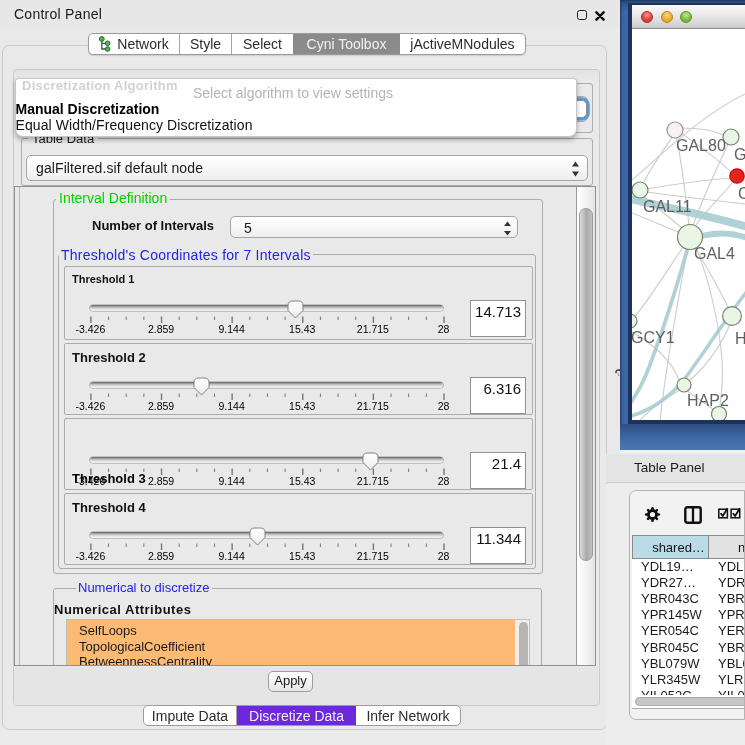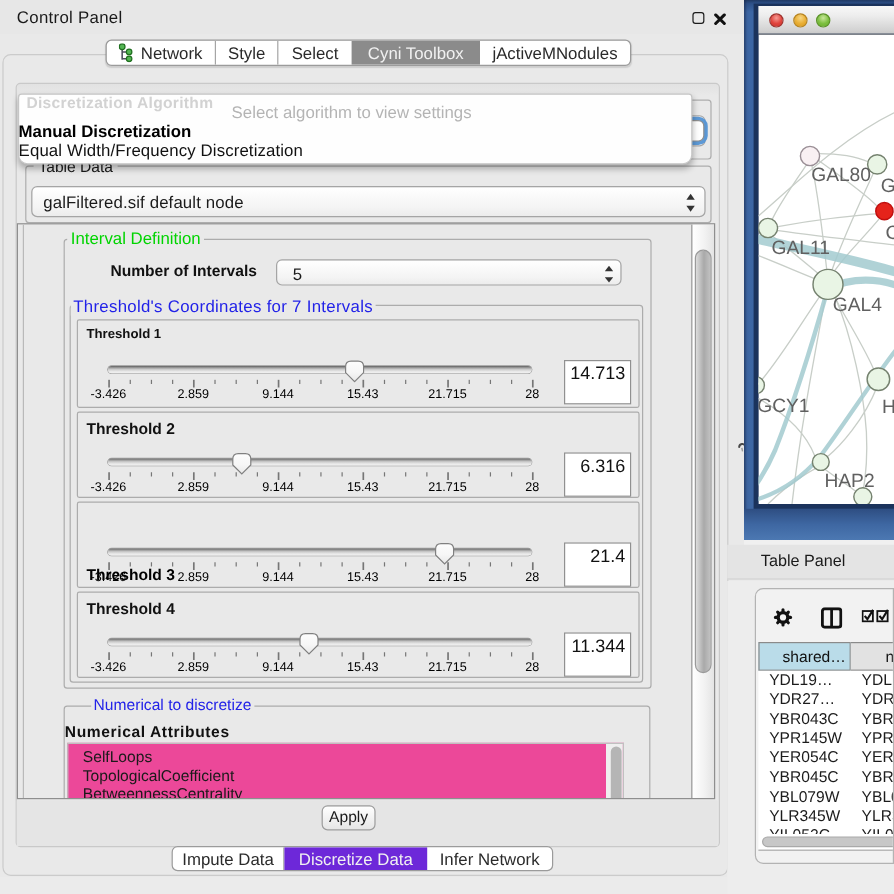--- a/index.html
+++ b/index.html
@@ -244,21 +244,21 @@
           <stop offset="1" stop-color="#E8E8E8"></stop>
         </linearGradient>
       </defs>
     </svg>
     <div style="position:absolute;left:455px;top:340px;width:56px;height:37px;border:1px solid #909090;background:#fff;">
       <div style="position:absolute;right:4px;top:2px;font-size:15px;color:#111;">11.344</div>
     </div>
     <div style="position:absolute;left:37.5px;top:401px;width:489.5px;height:120px;border:1px solid #ACACAC;border-radius:3px;"></div>
     <div style="position:absolute;left:61px;top:392.5px;background:#E9E9E9;padding:0 2px;font-size:13px;color:#2222E8;">Numerical to discretize</div>
     <div style="position:absolute;left:39px;top:415px;font-size:13px;font-weight:bold;letter-spacing:0.5px;color:#111;">Numerical Attributes</div>
-    <div style="position:absolute;left:41px;top:432px;width:464px;height:60px;background:#ec4899;border:1px solid #C0C0C0;overflow:hidden;">
+    <div style="position:absolute;left:51px;top:432px;width:464px;height:60px;background:#fdba74;border:1px solid #C0C0C0;overflow:hidden;">
       <div style="position:absolute;left:12px;top:3px;font-size:13px;color:#1a1a1a;">SelfLoops</div>
       <div style="position:absolute;left:12px;top:18.5px;font-size:13px;color:#1a1a1a;">TopologicalCoefficient</div>
       <div style="position:absolute;left:12px;top:34px;font-size:13px;color:#1a1a1a;text-decoration:underline;">BetweennessCentrality</div>
       <div style="position:absolute;left:448px;top:0;width:15px;height:60px;background:#EFEFEF;"></div>
       <div style="position:absolute;left:451.5px;top:2px;width:9px;height:58px;background:#B5B5B5;border-radius:4.5px;"></div>
     </div>
     <div style="position:absolute;left:561px;top:0;width:19px;height:478px;background:linear-gradient(90deg,#FFFFFF,#F2F2F2 55%,#E4E4E4);border-left:1px solid #9A9A9A;"></div>
     <div style="position:absolute;left:564px;top:21px;width:13.5px;height:353px;border-radius:7px;background:linear-gradient(90deg,#DCDCDC,#A9A9A9 55%,#C2C2C2);border:0.5px solid #9A9A9A;"></div>
   </div>
 

